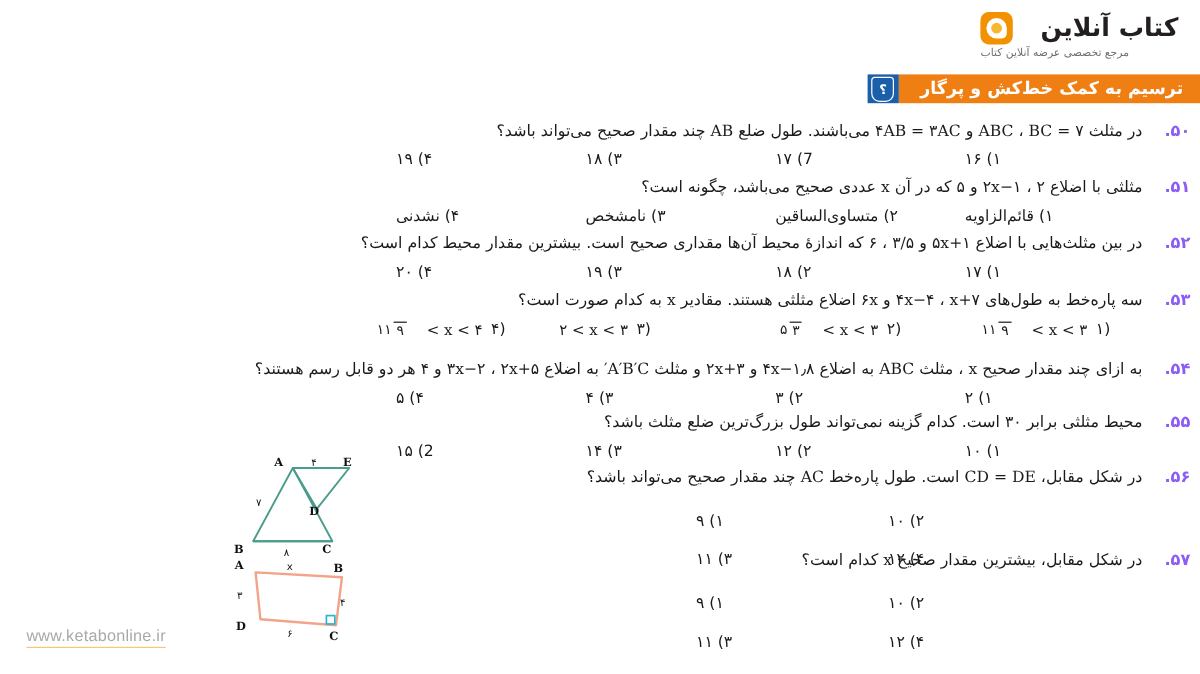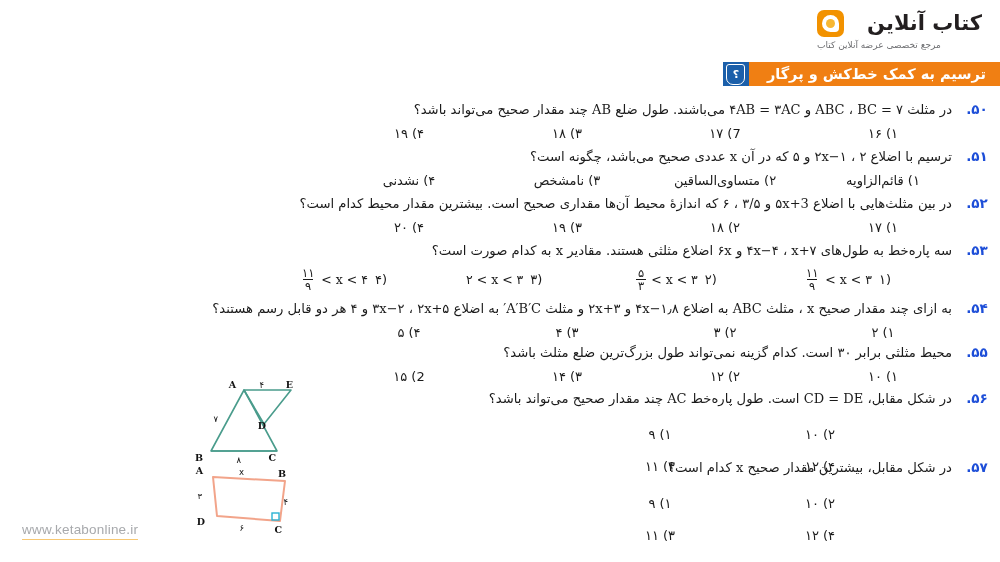--- a/index.html
+++ b/index.html
@@ -129,25 +129,25 @@
   }
   .q-head {
     display: flex;
     flex-direction: row;
     align-items: flex-start;
     justify-content: flex-start;
     gap: 10px;
     padding-right: 8px;
   }
   .q-num {
-    color: #1d4ed8;
+    color: #8b5cf6;
     font-size: 13.5px;
     font-weight: bold;
     min-width: 30px;
-    text-align: center;
+    text-align: right;
     flex: 0 0 auto;
     padding-top: 1px;
   }
   .q-text {
     font-size: 13.2px;
     color: #1a1a1a;
     line-height: 1.5;
     white-space: nowrap;
   }
   .q-text .mathv {
@@ -159,34 +159,34 @@
   .opts {
     display: flex;
     flex-direction: row;
     margin-top: 6px;
     padding-right: 38px;
   }
   .opt {
     font-size: 13px;
     color: #1a1a1a;
     white-space: nowrap;
-    text-align: center;
+    text-align: left;
   }
   .opts-4 .opt { width: 158px; }
 
   
   .opts-frac { padding-right: 30px; align-items: center; }
   .opts-frac .opt { width: 168px; display: flex; align-items: center; justify-content: flex-start; gap: 3px; font-size: 13px;}
   .frac {
     display: inline-flex;
-    flex-direction: column;
+    flex-direction: row;
     align-items: center;
     line-height: 1.05;
     vertical-align: middle;
-    margin: 0 2px;
+    margin: 0 14px;
   }
   .frac .num { font-size: 11.5px; padding: 0 2px; }
   .frac .den { font-size: 11.5px; padding: 0 2px; border-top: 1px solid #1a1a1a; }
   .ineq { font-family: "DejaVu Serif", "Liberation Serif", serif; font-size: 12.5px; }
 
   
   .opts-grid {
     display: grid;
     grid-template-columns: 160px 160px;
     row-gap: 5px;
@@ -245,34 +245,34 @@
         <div class="opt">۱) ۱۶</div>
         <div class="opt">7) ۱۷</div>
         <div class="opt">۳) ۱۸</div>
         <div class="opt">۴) ۱۹</div>
       </div>
   </div>
 
   <div class="q-block" style="top:147px;">
     <div class="q-head">
       <div class="q-num">۵۱.</div>
-      <div class="q-text"><span>ترسیم با اضلاع </span><span class="mathv">۲x−۱</span><span> ، </span><span class="mathv">۲</span><span> و </span><span class="mathv">۵</span><span> که در آن </span><span class="mathv">x</span><span> عددی صحیح می‌باشد، چگونه است؟</span></div>
+      <div class="q-text"><span>مثلثی با اضلاع </span><span class="mathv">۲x−۱</span><span> ، </span><span class="mathv">۲</span><span> و </span><span class="mathv">۵</span><span> که در آن </span><span class="mathv">x</span><span> عددی صحیح می‌باشد، چگونه است؟</span></div>
     </div>
     <div class="opts opts-4">
         <div class="opt">۱) قائم‌الزاویه</div>
         <div class="opt">۲) متساوی‌الساقین</div>
         <div class="opt">۳) نامشخص</div>
         <div class="opt">۴) نشدنی</div>
       </div>
   </div>
 
   <div class="q-block" style="top:194px;">
     <div class="q-head">
       <div class="q-num">۵۲.</div>
-      <div class="q-text"><span>در بین مثلث‌هایی با اضلاع </span><span class="mathv">۵x+3</span><span> و </span><span class="mathv">۳/۵</span><span> ، </span><span class="mathv">۶</span><span> که اندازهٔ محیط آن‌ها مقداری صحیح است. بیشترین مقدار محیط کدام است؟</span></div>
+      <div class="q-text"><span>در بین مثلث‌هایی با اضلاع </span><span class="mathv">۵x+۱</span><span> و </span><span class="mathv">۳/۵</span><span> ، </span><span class="mathv">۶</span><span> که اندازهٔ محیط آن‌ها مقداری صحیح است. بیشترین مقدار محیط کدام است؟</span></div>
     </div>
     <div class="opts opts-4">
         <div class="opt">۱) ۱۷</div>
         <div class="opt">۲) ۱۸</div>
         <div class="opt">۳) ۱۹</div>
         <div class="opt">۴) ۲۰</div>
       </div>
   </div>
 
   <div class="q-block" style="top:241px;">

